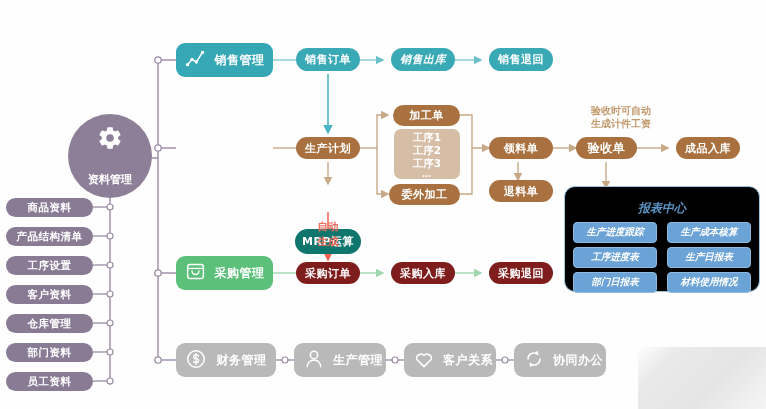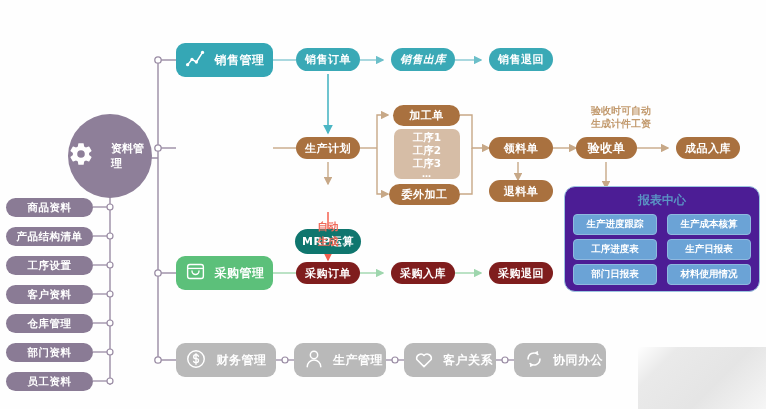--- a/index.html
+++ b/index.html
@@ -43,21 +43,21 @@
   }
   .module .mlabel{flex:1;text-align:center;padding-right:8px;}
   .module svg{flex:none;}
 
   
   #hub{
     position:absolute;
     border-radius:50%;
     background:#8e7f99;
     display:flex;
-    flex-direction:row;
+    flex-direction:column;
     align-items:center;
     justify-content:center;
     color:#fff;
     gap:17px;
   }
   #hub .hublabel{font-size:11px;font-weight:bold;}
 
   .side-pill{
     background:#8a7b95;
     font-size:10.5px;
@@ -88,23 +88,24 @@
     font-size:10.5px;
     line-height:13px;
   }
   #proc-box .dots{font-size:9px;line-height:8px;letter-spacing:1px;}
 
   
   #report-center{
     position:absolute;
     border:1.4px solid #9cc6e0;
     border-radius:11px;
-    background:#4c1d95;
+    background:#000000;
     box-sizing:border-box;
-    padding:5px 8px 7px 8px;
+    padding:13px 8px 7px 8px;
+    font-style:italic;
   }
   #report-center .rc-title{
     text-align:center;
     color:#5a93c4;
     font-weight:bold;
     font-size:12px;
     margin-bottom:5px;
   }
   #report-center .rc-grid{
     display:grid;

